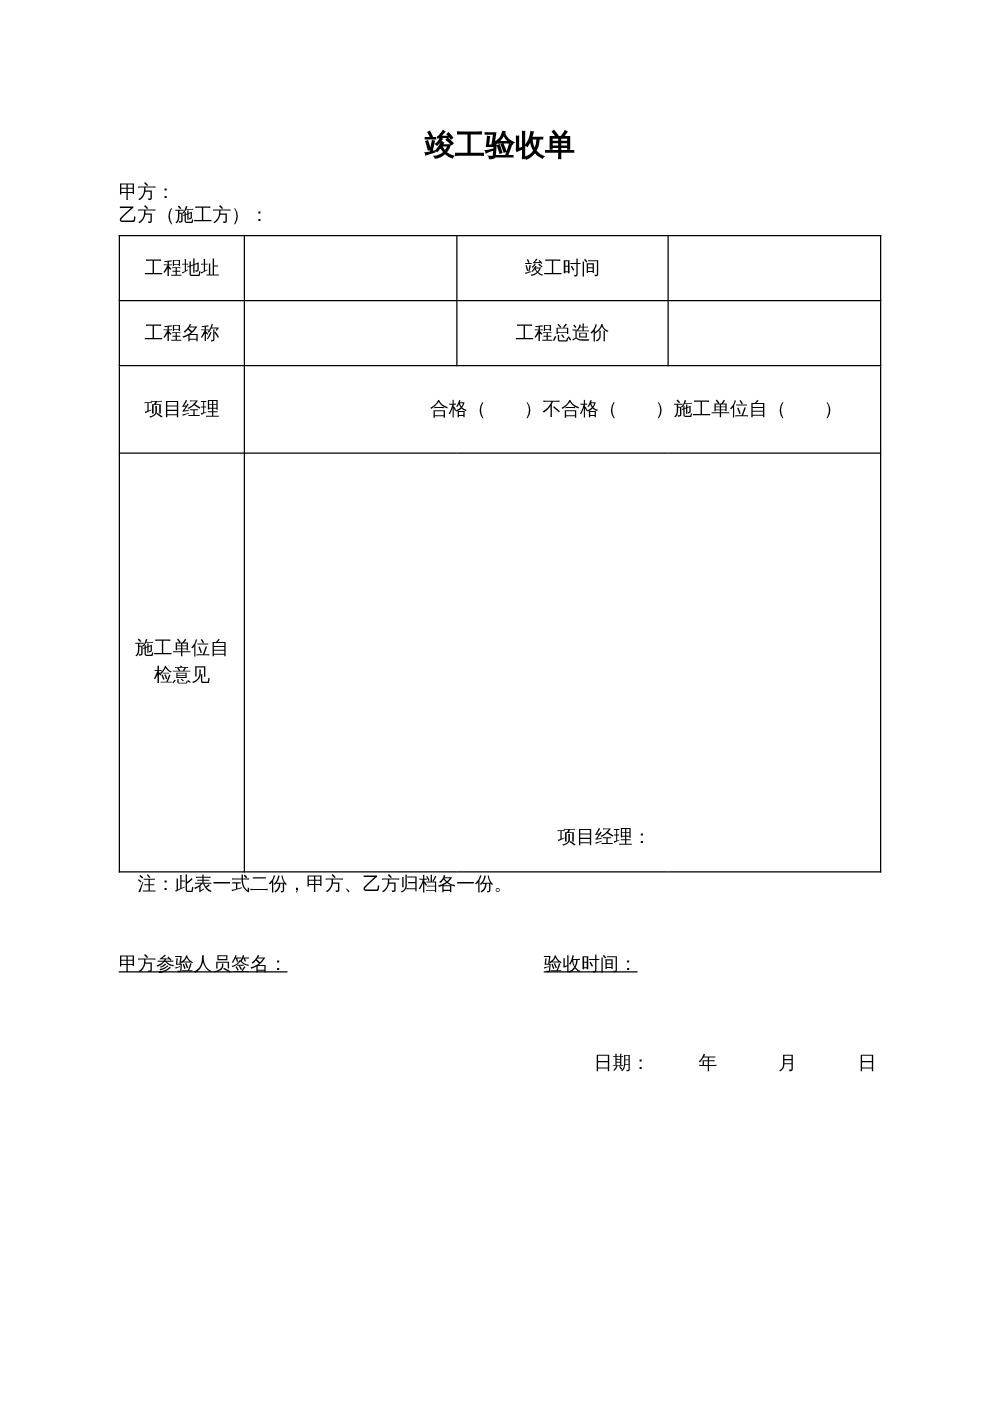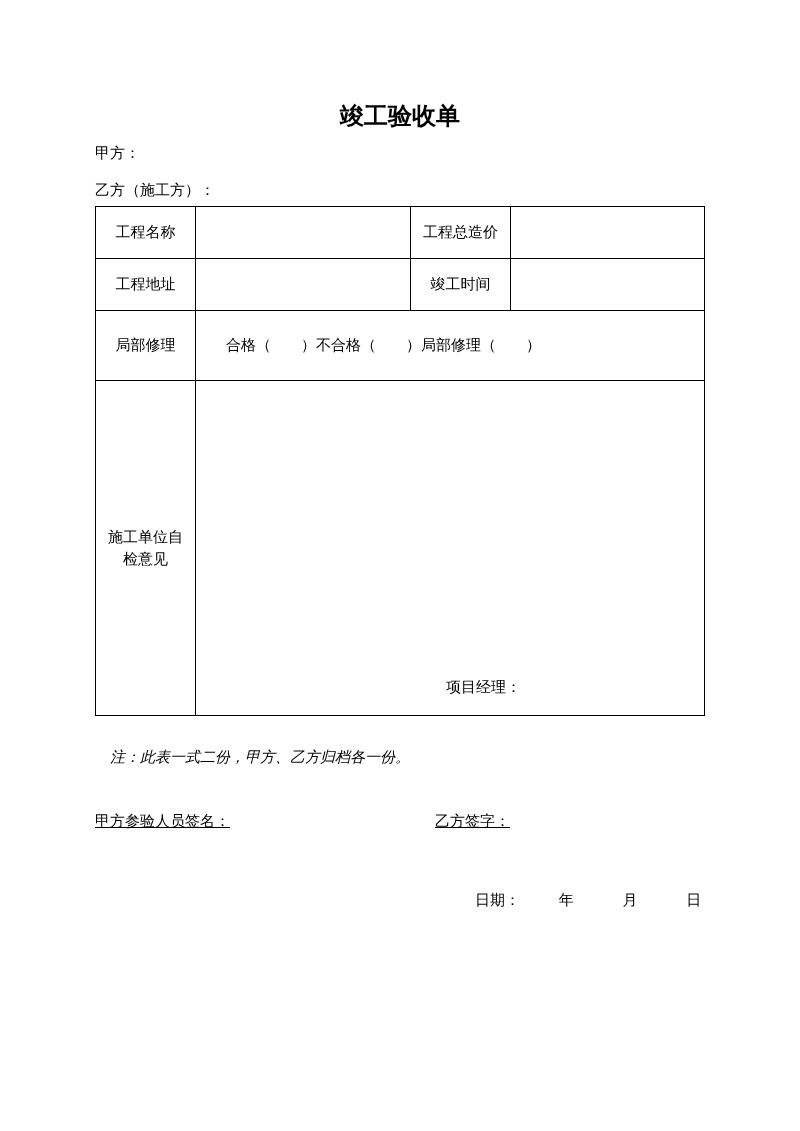--- a/index.html
+++ b/index.html
@@ -16,21 +16,20 @@
       color: #000;
       padding: 100px 95px 0 95px;
     }
     .title {
       text-align: center;
       font-size: 24px;
       font-weight: bold;
       margin-bottom: 12px;
     }
     .party-line {
-      margin-bottom: 18px;
       font-size: 15px;
     }
     .party-line.second {
       margin-bottom: 6px;
     }
     table {
       border-collapse: collapse;
       width: 100%;
       table-layout: fixed;
     }
@@ -58,37 +57,35 @@
     }
     .col-label2 {
       width: 100px;
     }
     .result-content {
       text-align: center;
       letter-spacing: 0;
     }
     .result-inner {
       display: flex;
-      justify-content: flex-start;
+      justify-content: flex-end;
       align-items: center;
       padding: 0 30px;
     }
     .opinion-cell {
       position: relative;
       vertical-align: bottom;
     }
     .opinion-inner {
       text-align: left;
       padding: 0 0 18px 250px;
     }
     .note-line {
-      margin-top: 32px;
       font-size: 15px;
       padding-left: 15px;
-      font-style: italic;
     }
     .sig-row {
       display: flex;
       margin-top: 45px;
       font-size: 15px;
       text-decoration: underline;
     }
     .sig-left {
       flex: 0 0 340px;
     }
@@ -120,38 +117,38 @@
 <body>
 
 <div class="title">竣工验收单</div>
 
 <div class="party-line">甲方：</div>
 <div class="party-line second">乙方（施工方）：</div>
 
 <table>
   <tbody>
       <tr class="row-std">
+    <td class="col-label">工程地址</td>
+    <td></td>
+    <td>竣工时间</td>
+    <td></td>
+  </tr>
+  <tr class="row-std">
     <td class="col-label">工程名称</td>
     <td class="col-blank1"></td>
     <td class="col-label2">工程总造价</td>
     <td></td>
   </tr>
-  <tr class="row-std">
-    <td class="col-label">工程地址</td>
-    <td></td>
-    <td>竣工时间</td>
-    <td></td>
-  </tr>
   <tr class="row-result">
-    <td class="col-label">局部修理</td>
+    <td class="col-label">项目经理</td>
     <td colspan="3" class="result-content">
       <div class="result-inner">
         <span>合格（　　）</span>
         <span>不合格（　　）</span>
-        <span>局部修理（　　）</span>
+        <span>施工单位自（　　）</span>
       </div>
     </td>
   </tr>
   <tr class="row-opinion">
     <td class="col-label two-line">
       <div>施工单位自</div>
       <div>检意见</div>
     </td>
     <td colspan="3" class="opinion-cell">
       <div class="opinion-inner">
@@ -159,21 +156,21 @@
       </div>
     </td>
   </tr>
 </tbody>
   </table>
 
 <div class="note-line">注：此表一式二份，甲方、乙方归档各一份。</div>
 
 <div class="sig-row">
   <div class="sig-left">甲方参验人员签名：</div>
-  <div class="sig-right">乙方签字：</div>
+  <div class="sig-right">验收时间：</div>
 </div>
 
 <div class="date-row">
   <span class="date-label">日期：</span>
   <span class="date-unit">年</span>
   <span class="date-unit">月</span>
   <span class="date-unit last">日</span>
 </div>
 
 </body></html>

